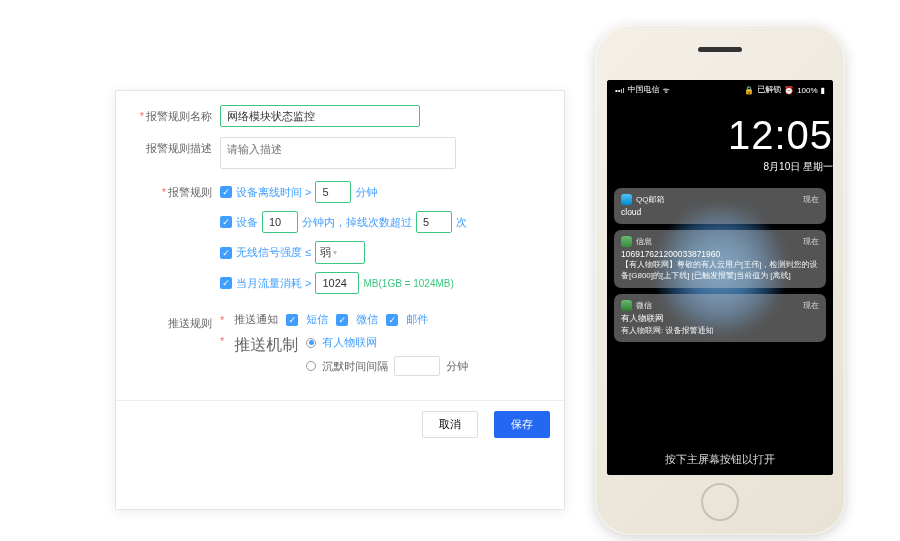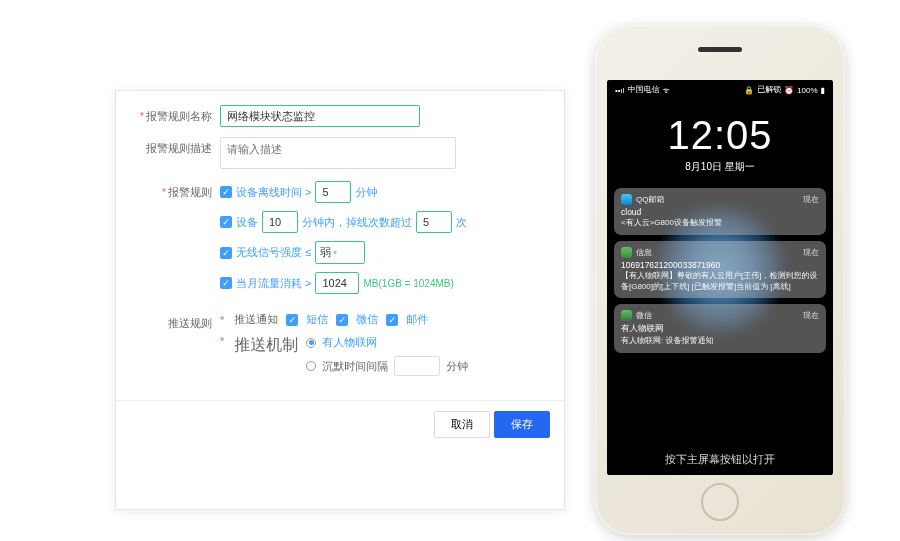--- a/index.html
+++ b/index.html
@@ -23,33 +23,33 @@
 .rule-line { display: flex; align-items: center; margin-bottom: 8px; gap: 4px; font-size: 11px; color: #5a8dee; }
 .chk { width: 12px; height: 12px; background: #409eff; border-radius: 2px; display: inline-flex; align-items: center; justify-content: center; color: #fff; font-size: 9px; flex-shrink: 0; }
 .lbl-blue { color: #409eff; }
 .select-g { border: 1px solid #3dc680; border-radius: 2px; padding: 3px 4px; font-size: 11px; width: 50px; color: #333; display: inline-flex; align-items: center; gap: 2px; }
 .select-g .car { color: #bbb; font-size: 8px; }
 .hint-g { color: #3dc680; font-size: 10px; }
 .radio-row { display: flex; align-items: center; gap: 6px; margin-bottom: 6px; }
 .radio { width: 10px; height: 10px; border: 1px solid #999; border-radius: 50%; display: inline-flex; align-items: center; justify-content: center; }
 .radio.on::after { content: ''; width: 5px; height: 5px; background: #409eff; border-radius: 50%; }
 .input-plain { border: 1px solid #ddd; border-radius: 2px; padding: 3px 4px; font-size: 11px; width: 46px; }
-.modal-footer { border-top: 1px solid #eee; padding: 10px 14px; display: flex; justify-content: flex-end; gap: 4px; }
+.modal-footer { border-top: 1px solid #eee; padding: 10px 14px; display: flex; justify-content: flex-end; gap: 16px; }
 .btn { padding: 5px 16px; font-size: 11px; border-radius: 2px; border: 1px solid #ddd; background: #fff; cursor: pointer; }
 .btn-primary { background: #2468f2; color: #fff; border-color: #2468f2; }
 
 
 .phone { position: absolute; right: 55px; top: 25px; width: 250px; height: 510px; background: linear-gradient(135deg, #f4f0e8, #e8e2d4); border-radius: 36px; padding: 55px 12px 60px 12px; box-shadow: 0 3px 14px rgba(0,0,0,0.18), inset 0 0 1px 1px rgba(255,255,255,0.6); }
 .phone::before { content: ''; position: absolute; top: 22px; left: 50%; transform: translateX(-50%); width: 44px; height: 5px; background: #333; border-radius: 3px; }
 .phone::after { content: ''; position: absolute; bottom: 14px; left: 50%; transform: translateX(-50%); width: 34px; height: 34px; border: 2px solid #c8c0b0; border-radius: 50%; }
 .screen { width: 100%; height: 100%; background: #000; border-radius: 3px; overflow: hidden; position: relative; color: #fff; font-size: 9px; }
 .bgimg { position: absolute; inset: 0; background: radial-gradient(ellipse 110px 110px at 50% 48%, #5a8fbf 0%, #3a6a95 28%, #1a3a5a 45%, #000 62%); }
 .statusbar { position: relative; display: flex; justify-content: space-between; align-items: center; padding: 4px 8px; font-size: 8px; }
 .sb-left, .sb-right { display: flex; align-items: flex-end; gap: 3px; }
-.clock { position: relative; text-align: center; margin-top: 14px; }
+.clock { position: relative; text-align: right; margin-top: 14px; }
 .clock-time { font-size: 40px; font-weight: 200; letter-spacing: 1px; }
 .clock-date { font-size: 10px; margin-top: 2px; }
 .notifs { position: relative; margin: 14px 7px 0 7px; }
 .notif { background: rgba(200,200,200,0.42); backdrop-filter: blur(6px); border-radius: 7px; padding: 6px 7px; margin-bottom: 6px; font-size: 8px; color: #fff; }
 .notif-head { display: flex; align-items: center; gap: 4px; margin-bottom: 2px; }
 .notif-icon { width: 11px; height: 11px; border-radius: 3px; display: inline-block; }
 .ic-qq { background: linear-gradient(#4fc3f7,#0288d1); }
 .ic-sms { background: linear-gradient(#66bb6a,#388e3c); }
 .ic-wx { background: linear-gradient(#66bb6a,#2e7d32); }
 .notif-app { font-size: 8px; opacity: 0.9; }
@@ -166,21 +166,20 @@
         <div class="clock-date">8月10日 星期一</div>
       </div>
       <div class="notifs">
         <div class="notif">
           <div class="notif-head">
               <span class="notif-icon ic-qq"></span>
               <span class="notif-app">QQ邮箱</span>
               <span class="notif-time">现在</span>
             </div>
           <div class="notif-title">cloud</div>
-          <div class="notif-body">&lt;有人云&gt;G800设备触发报警</div>
         </div>
         <div class="notif">
           <div class="notif-head">
               <span class="notif-icon ic-sms"></span>
               <span class="notif-app">信息</span>
               <span class="notif-time">现在</span>
             </div>
           <div class="notif-title">106917621200033871960</div>
           <div class="notif-body">【有人物联网】尊敬的有人云用户[王伟]，检测到您的设备[G800]的[上下线] [已触发报警]当前值为 [离线]</div>
         </div>

